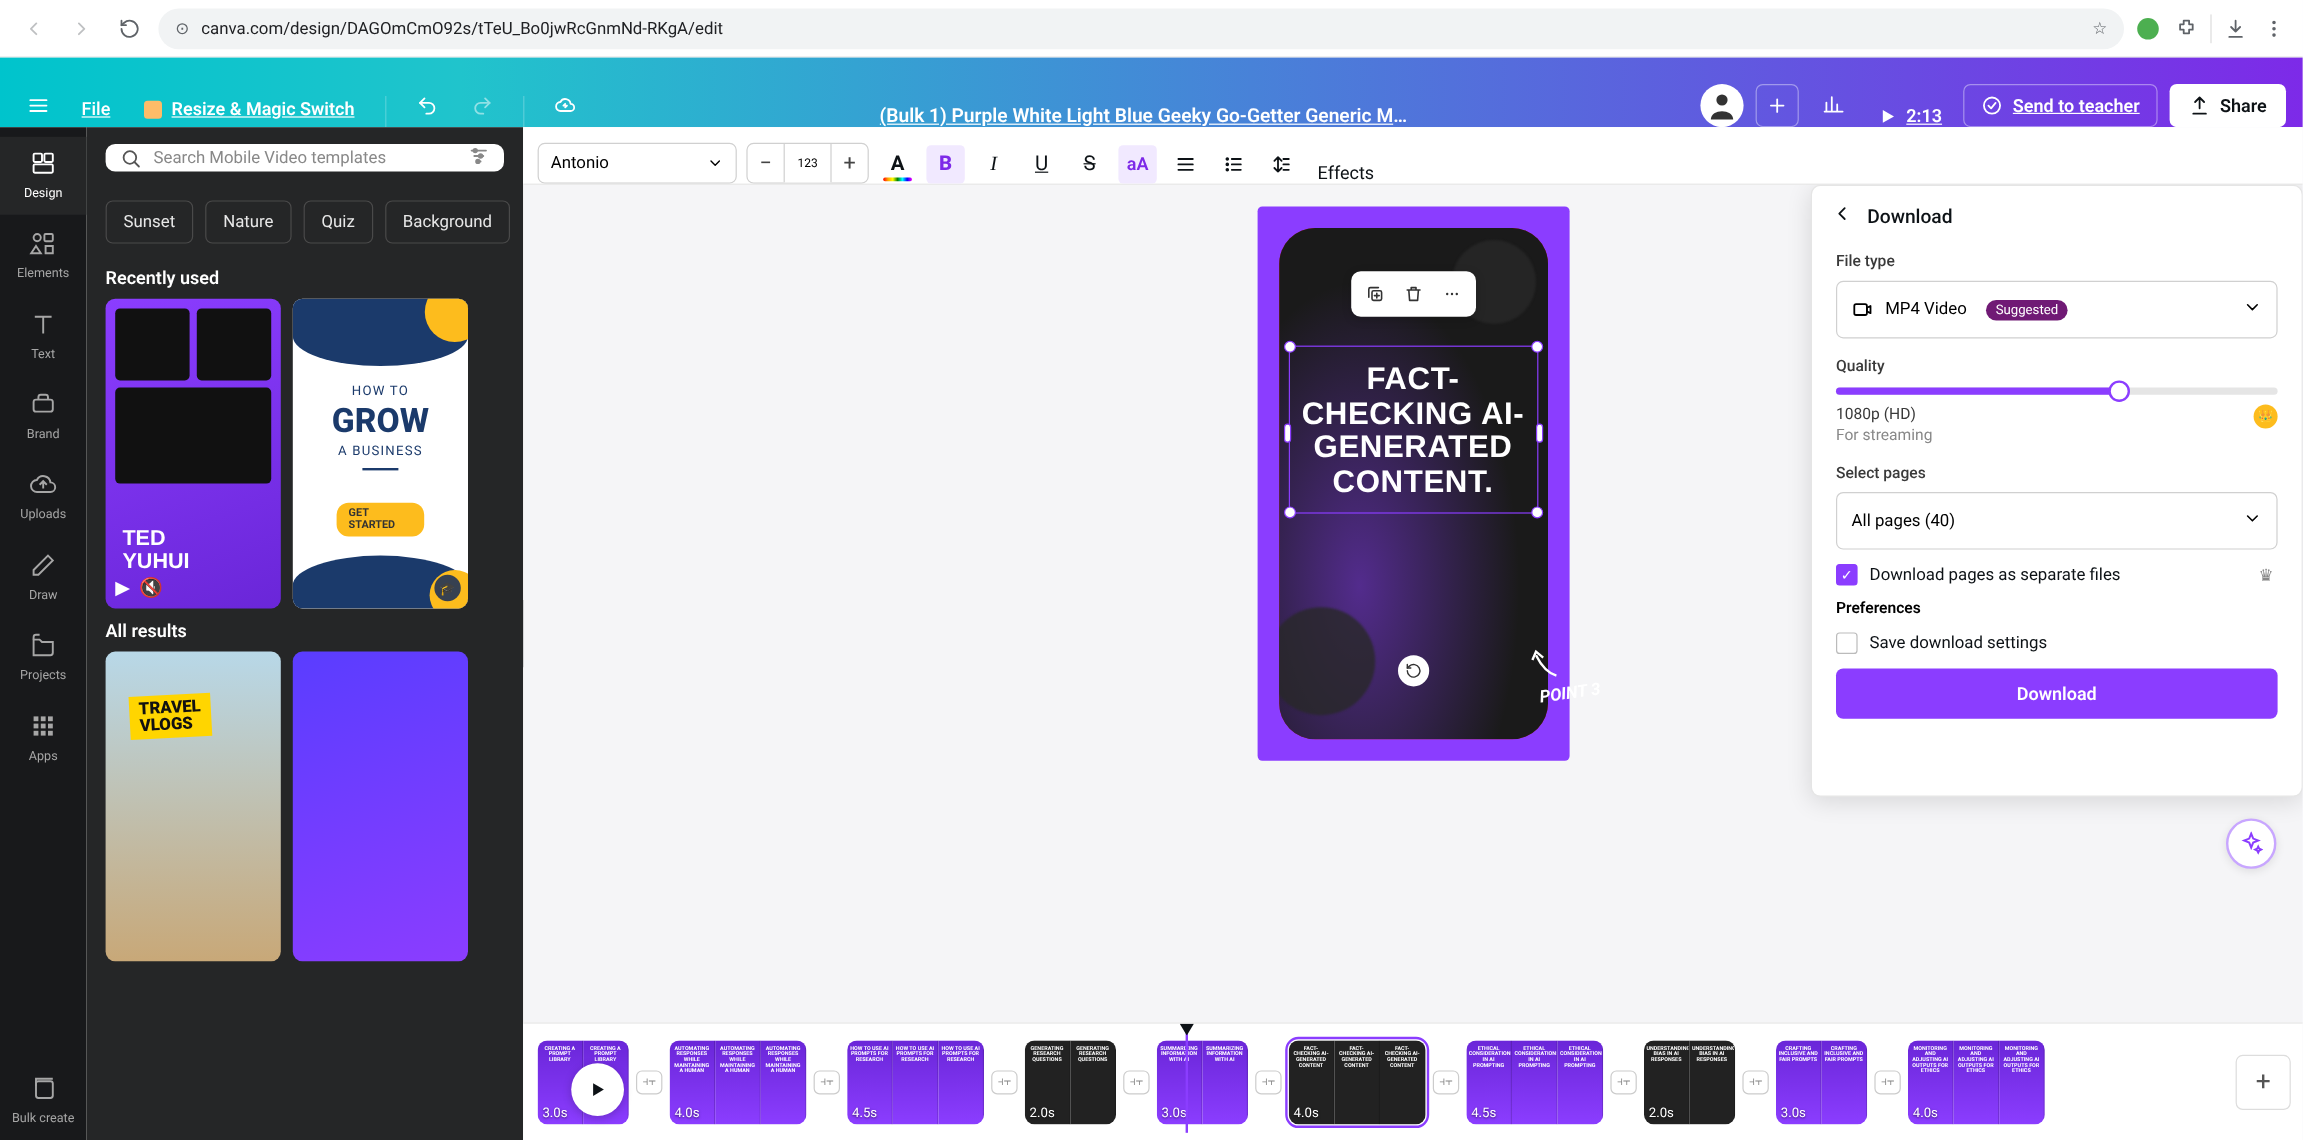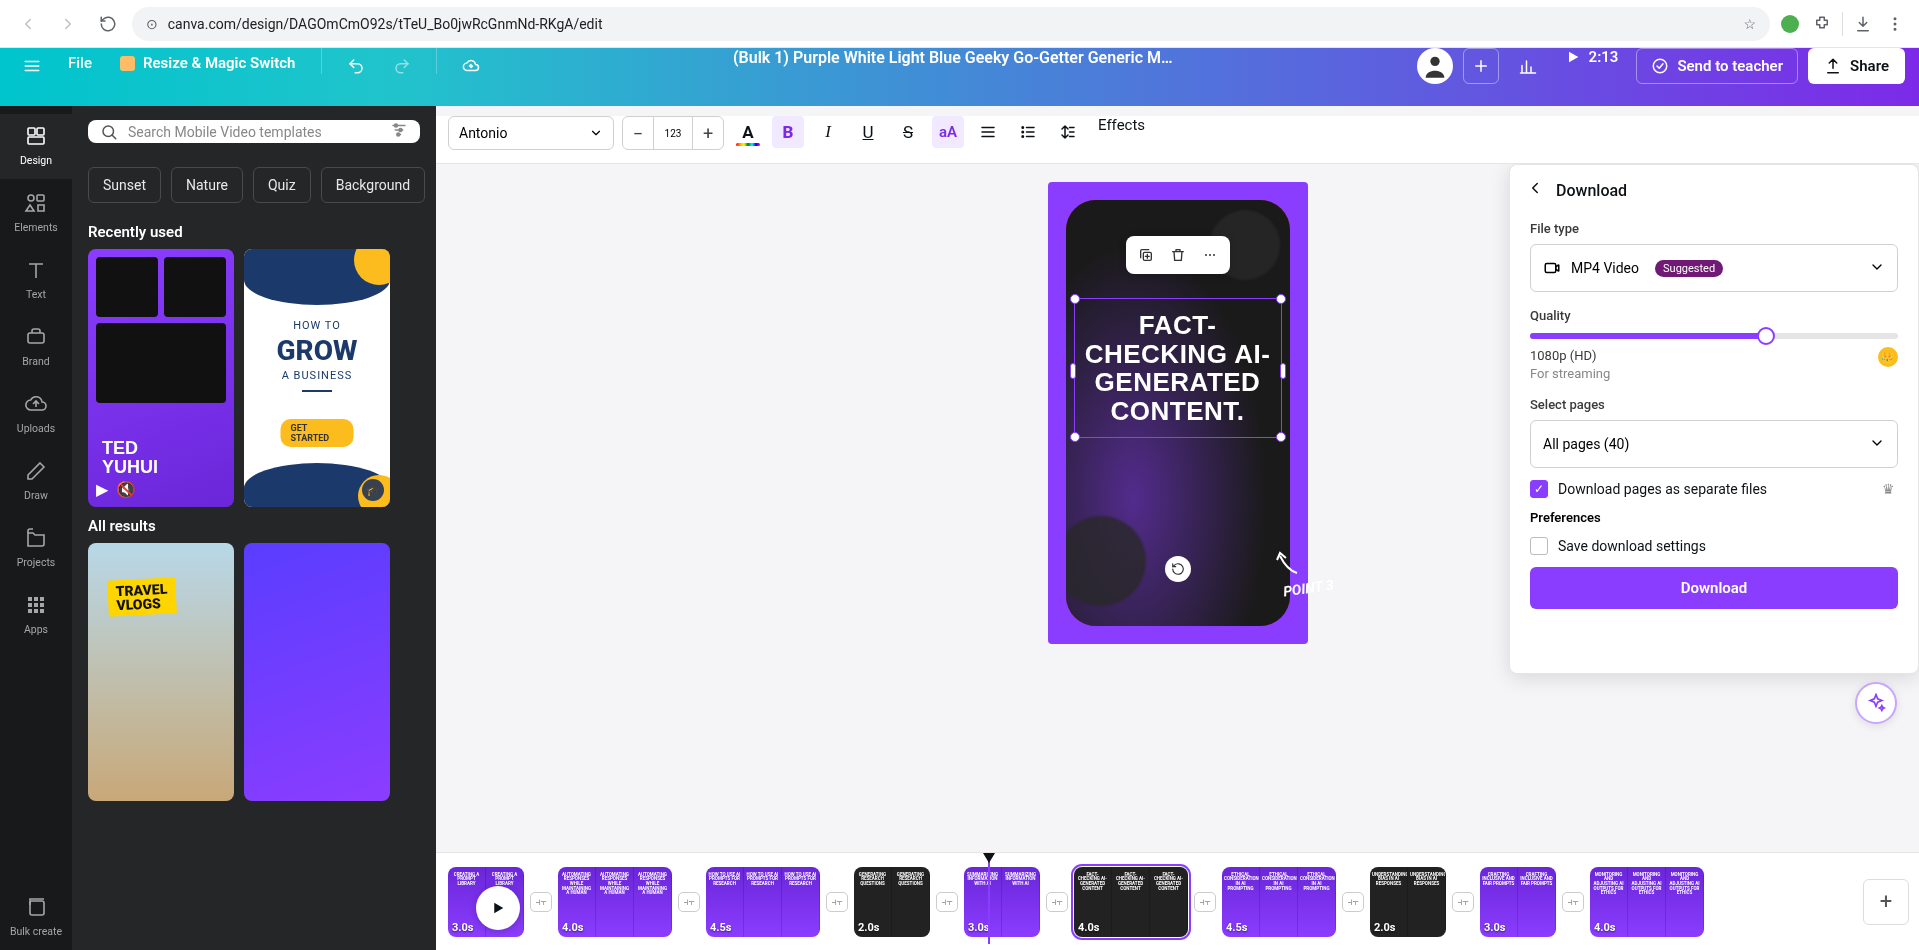--- a/index.html
+++ b/index.html
@@ -7,21 +7,21 @@
 
 
 .browser-bar { height: 48px; display: flex; align-items: center; padding: 0 12px; gap: 8px; background: #fff; border-bottom: 1px solid #e5e5e5; }
 .nav-btn { width: 32px; height: 32px; display: flex; align-items: center; justify-content: center; border-radius: 50%; color: #5f6368; cursor: pointer; }
 .nav-btn.dis { opacity: .4; }
 .url-bar { flex: 1; height: 34px; background: #f1f3f4; border-radius: 18px; display: flex; align-items: center; padding: 0 14px; gap: 10px; color: #202124; font-size: 14px; }
 .url-bar .lock { font-size: 14px; color: #5f6368; }
 .ext { width: 24px; height: 24px; display: flex; align-items: center; justify-content: center; color: #5f6368; }
 
 
-.canva-top { height: 58px; background: linear-gradient(90deg, #00c4cc 0%, #20c4cc 20%, #7d2ae8 100%); display: flex; align-items: flex-start; padding: 0 14px; gap: 10px; color: #fff; }
+.canva-top { height: 58px; background: linear-gradient(90deg, #00c4cc 0%, #20c4cc 20%, #7d2ae8 100%); display: flex; align-items: flex-end; padding: 0 14px; gap: 10px; color: #fff; text-decoration: underline; }
 .hamburger { width: 36px; height: 36px; display: flex; align-items: center; justify-content: center; cursor: pointer; }
 .file-btn { font-size: 15px; font-weight: 500; padding: 6px 8px; cursor: pointer; }
 .resize-btn { display: flex; align-items: center; gap: 8px; font-size: 15px; font-weight: 600; padding: 6px 10px; cursor: pointer; }
 .crown { width: 15px; height: 15px; background: #fdbc68; border-radius: 3px; position: relative; }
 .crown::before { content: ""; position: absolute; inset: 2px 3px 5px 3px; background: radial-gradient(circle at 20% 0, #fdbc68 2px, transparent 2px), radial-gradient(circle at 80% 0, #fdbc68 2px, transparent 2px); }
 .divider-v { width: 1px; height: 26px; background: rgba(255,255,255,.25); margin: 0 6px; }
 .undo, .redo, .cloud { width: 36px; height: 36px; display: flex; align-items: center; justify-content: center; cursor: pointer; }
 .redo { opacity: .5; }
 .doc-title { margin-left: auto; margin-right: auto; font-size: 16px; font-weight: 600; white-space: nowrap; overflow: hidden; text-overflow: ellipsis; max-width: 440px; }
 .avatar { width: 36px; height: 36px; border-radius: 50%; background: #fff; display: flex; align-items: center; justify-content: center; }
@@ -73,21 +73,21 @@
 .travel-thumb { background: linear-gradient(#b8d8e8, #c8a878); }
 .travel-badge { position: absolute; top: 36px; left: 20px; background: #ffd500; color: #111; font-weight: 900; padding: 4px 8px; font-size: 14px; transform: rotate(-3deg); }
 .purple-girl { background: linear-gradient(160deg, #5a3dff, #8b3dff); }
 
 .collapse-handle { position: absolute; right: -14px; top: 50%; transform: translateY(-50%); width: 14px; height: 56px; background: #252627; border-radius: 0 6px 6px 0; display: flex; align-items: center; justify-content: center; cursor: pointer; }
 
 
 .canvas-area { flex: 1; background: #f5f5f7; position: relative; display: flex; flex-direction: column; }
 
 
-.toolbar { height: 48px; background: #fff; border-bottom: 1px solid #e5e5e5; display: flex; align-items: flex-start; padding: 0 12px; gap: 8px; margin-top: 10px; }
+.toolbar { height: 48px; background: #fff; border-bottom: 1px solid #e5e5e5; display: flex; align-items: flex-end; padding: 0 12px; gap: 8px; }
 .font-select { width: 166px; height: 34px; border: 1px solid #d0d0d0; border-radius: 6px; display: flex; align-items: center; justify-content: space-between; padding: 0 10px; font-size: 14px; cursor: pointer; }
 .size-box { display: flex; align-items: center; border: 1px solid #d0d0d0; border-radius: 6px; height: 34px; }
 .size-btn { width: 30px; text-align: center; font-size: 18px; cursor: pointer; color: #444; }
 .size-input { width: 40px; text-align: center; font-size: 10px; border: none; outline: none; border-left: 1px solid #d0d0d0; border-right: 1px solid #d0d0d0; height: 100%; }
 .txt-tool { width: 32px; height: 32px; display: flex; align-items: center; justify-content: center; border-radius: 4px; cursor: pointer; font-size: 17px; color: #0d1216; }
 .txt-tool.active { background: #f1e9ff; color: #7d2ae8; }
 .color-A { font-weight: 700; font-size: 17px; position: relative; }
 .color-und { position: absolute; left: 4px; right: 4px; bottom: 2px; height: 3px; background: linear-gradient(90deg, red, orange, yellow, green, cyan, blue, magenta); border-radius: 2px; }
 .aA { font-weight: 600; font-size: 15px; }
 .effects-btn { font-size: 15px; color: #0d1216; padding: 0 6px; cursor: pointer; }
@@ -136,21 +136,21 @@
 .magic-fab { position: absolute; right: 22px; bottom: 128px; width: 42px; height: 42px; border-radius: 50%; background: #fff; border: 2px solid #c8a6ff; display: flex; align-items: center; justify-content: center; box-shadow: 0 2px 8px rgba(0,0,0,.1); cursor: pointer; }
 
 
 .timeline { height: 98px; background: #fff; border-top: 1px solid #e5e5e5; display: flex; align-items: center; padding: 0 10px; gap: 6px; position: relative; }
 .tl-play { width: 44px; height: 44px; border-radius: 50%; background: #fff; box-shadow: 0 2px 8px rgba(0,0,0,.2); display: flex; align-items: center; justify-content: center; cursor: pointer; z-index: 2; position: absolute; left: 40px; bottom: 20px; }
 .tl-clip { height: 70px; border-radius: 8px; overflow: hidden; position: relative; flex-shrink: 0; display: flex; }
 .tl-clip.sel { outline: 2px solid #8b3dff; outline-offset: 1px; }
 .tl-frame { width: 38px; height: 100%; background: linear-gradient(#6a26d8, #8b3dff); border-right: 1px solid rgba(0,0,0,.15); position: relative; overflow: hidden; }
 .tl-frame.dark { background: #222; }
 .tl-frame-txt { position: absolute; top: 6px; left: 2px; right: 2px; color: #fff; font-size: 4.5px; font-weight: 700; text-align: center; line-height: 1.05; }
-.tl-dur { position: absolute; left: 4px; bottom: 3px; color: #fff; font-size: 11px; font-weight: 700; text-shadow: 0 1px 2px rgba(0,0,0,.6); }
+.tl-dur { position: absolute; left: 4px; bottom: 3px; color: #fff; font-size: 11px; font-weight: 400; text-shadow: 0 1px 2px rgba(0,0,0,.6); }
 .tl-trans { width: 22px; height: 20px; border: 1px solid #ccc; border-radius: 5px; font-size: 10px; display: flex; align-items: center; justify-content: center; color: #888; cursor: pointer; }
 .tl-add { width: 46px; height: 46px; border-radius: 6px; background: #fff; border: 1px solid #ddd; display: flex; align-items: center; justify-content: center; font-size: 22px; color: #555; cursor: pointer; margin-left: auto; }
 .playhead { position: absolute; left: 552px; top: 6px; bottom: 6px; width: 2px; background: #8b3dff; }
 .playhead::before { content: ""; position: absolute; top: -6px; left: -5px; width: 12px; height: 10px; background: #0d1216; clip-path: polygon(0 0, 100% 0, 50% 100%); }
 
 .svg-ic { width: 18px; height: 18px; fill: none; stroke: currentColor; stroke-width: 2; stroke-linecap: round; stroke-linejoin: round; }
 </style>
 </head>
 <body>
 

